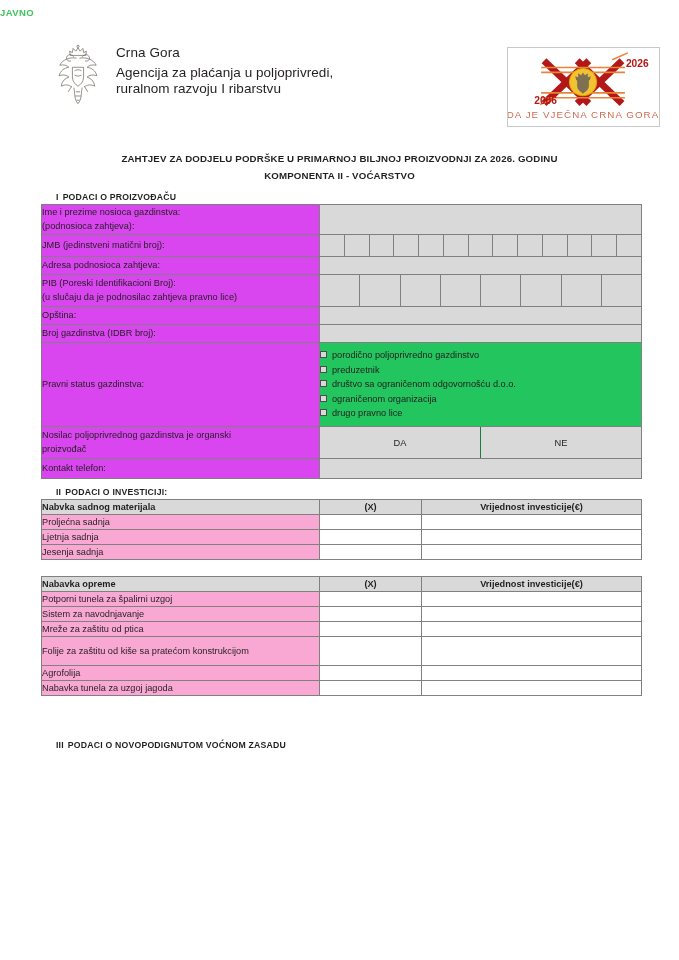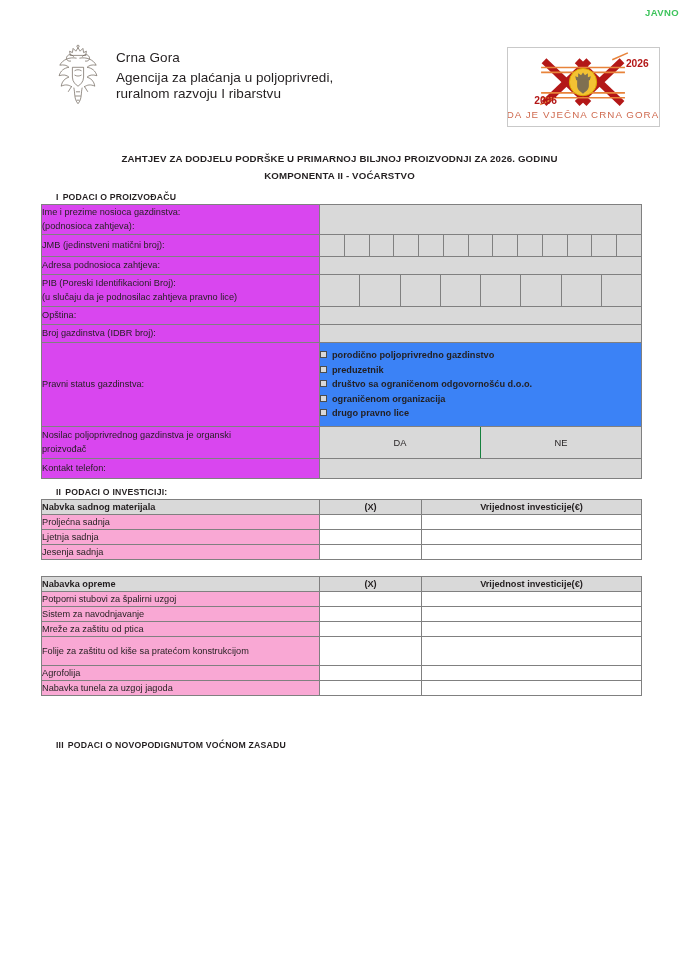--- a/index.html
+++ b/index.html
@@ -10,40 +10,40 @@
   body {
     width: 679px; height: 960px;
     font-family: "Liberation Sans", sans-serif;
     color: #231f20;
     position: relative;
     overflow: hidden;
   }
 
   
   .javno {
-    text-align: right;
+    text-align: left;
     font-size: 9.5px;
     font-weight: 700;
     color: #3ec45c;
     letter-spacing: .4px;
     padding-top: 7px;
     height: 22px;
   }
 
   
   .header {
     position: relative;
     height: 94px;
     margin-top: 20px;
   }
   .brand {
     position: absolute;
     left: 57px; top: 0px;
     display: flex;
-    align-items: center;
+    align-items: flex-start;
   }
   .coa { width: 42px; height: 62px; margin-top: 2px; }
   .brand-divider {
     width: 2px;
     background: #d8c38a;
     margin: 2px 9px 2px 6px;
   }
   .brand-text { padding-top: 2px; }
   .brand-line1 {
     font-size: 13.5px;
@@ -114,24 +114,23 @@
   .boxwrap { display: flex; width: 100%; }
   .boxwrap .bx {
     flex: 1 1 0;
     background: #d9d9d9;
     border-right: 1px solid #808080;
     height: 100%;
   }
   .boxwrap .bx:last-child { border-right: none; }
 
   .legal-cell {
-    background: #3b82f6;
+    background: #22c55e;
     padding: 6px 0 6px 10px;
     line-height: 14.5px;
-    font-weight: bold;
   }
   .legal-opt { display: block; white-space: nowrap; }
   .cbx {
     display: inline-block;
     width: 7px; height: 7px;
     border: 1px solid #4d4d4d;
     background: #d9d9d9;
     margin-right: 5px;
     vertical-align: 0px;
   }
@@ -410,21 +409,21 @@
   </colgroup>
   <tbody>
     <tr>
       <td class="hdr-cell" style="height:15px">Nabavka opreme</td>
       <td class="hdr-center">(X)</td>
       <td class="hdr-center">Vrijednost investicije(€)</td>
     </tr>
   </tbody>
   <tbody id="equipment-rows">
       <tr>
-        <td class="row-lbl" style="height: 15px;">Potporni stubovi za špalirni uzgoj</td>
+        <td class="row-lbl" style="height: 15px;">Potporni tunela za špalirni uzgoj</td>
         <td class="blank"></td>
         <td class="blank"></td>
       </tr>
       <tr>
         <td class="row-lbl" style="height: 15px;">Sistem za navodnjavanje</td>
         <td class="blank"></td>
         <td class="blank"></td>
       </tr>
       <tr>
         <td class="row-lbl" style="height: 15px;">Mreže za zaštitu od ptica</td>

